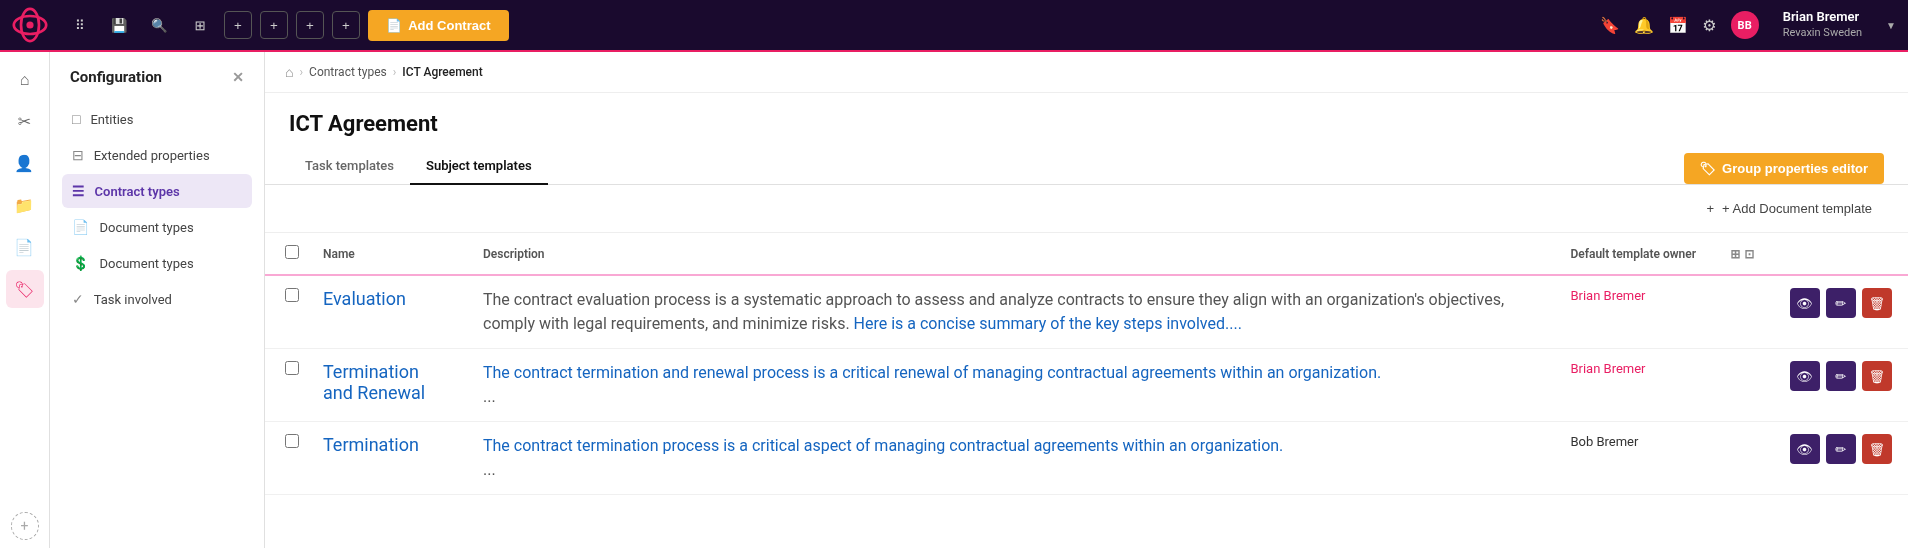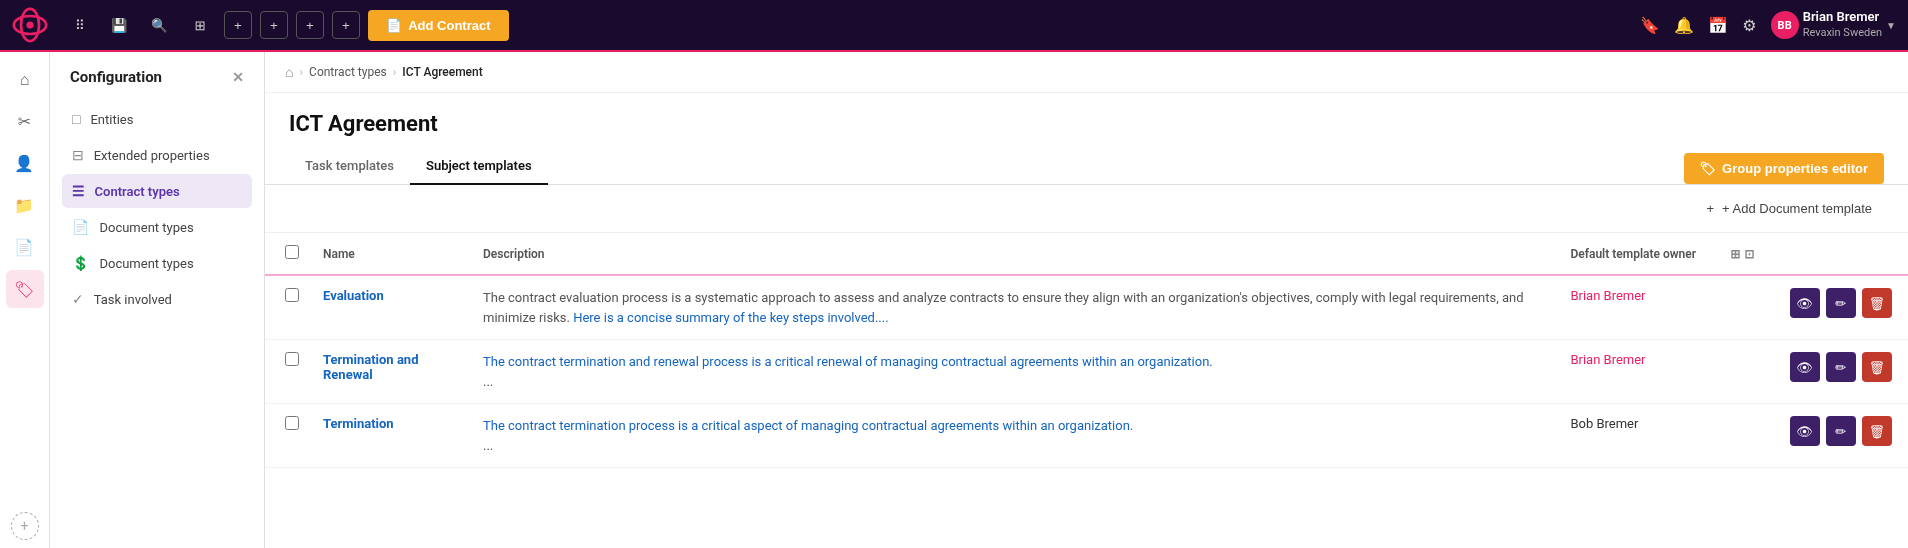--- a/index.html
+++ b/index.html
@@ -21,21 +21,21 @@
       width: 28px; height: 28px; border-radius: 4px; border: 1px solid #555; display: flex; align-items: center;
       justify-content: center; color: #ccc; cursor: pointer; background: transparent;
     }
     .add-contract-btn {
       background: #f5a623; color: white; border: none; padding: 8px 18px; border-radius: 4px;
       font-weight: 600; cursor: pointer; display: flex; align-items: center; gap: 6px; font-size: 13px;
     }
     .nav-spacer { flex: 1; }
     .nav-right { display: flex; align-items: center; gap: 14px; }
     .nav-right-icon { color: #ccc; cursor: pointer; font-size: 16px; }
-    .user-info { display: flex; align-items: center; gap: 4px; color: white; }
+    .user-info { display: flex; align-items: center; gap: 24px; color: white; }
     .user-avatar { width: 28px; height: 28px; border-radius: 50%; background: #e91e63; display: flex; align-items: center; justify-content: center; font-size: 11px; font-weight: bold; }
     .user-text { line-height: 1.3; }
     .user-name { font-size: 13px; font-weight: 600; }
     .user-company { font-size: 11px; color: #aaa; }
     .nav-chevron { color: #aaa; font-size: 10px; }
 
     
     .icon-sidebar {
       position: fixed; top: 52px; left: 0; width: 50px; bottom: 0;
       background: white; border-right: 1px solid #e0e0e0;
@@ -103,22 +103,22 @@
 
     
     .table-container { padding: 0; }
     table { width: 100%; border-collapse: collapse; }
     thead tr { border-bottom: 2px solid #f9a8d4; }
     thead th { padding: 10px 16px; text-align: left; font-size: 12px; font-weight: 600; color: #555; white-space: nowrap; }
     tbody tr { border-bottom: 1px solid #f0f0f0; }
     td { padding: 12px 16px; vertical-align: top; font-size: 13px; color: #333; }
     .td-check { width: 36px; padding: 12px 8px 12px 20px; }
     .td-name { width: 160px; }
-    .td-name a { color: #1565c0; text-decoration: none; font-size: 13px; font-weight: bold; }
-    .td-desc { color: #555; font-size: 13px; line-height: 1.5; margin-top: 20px; }
+    .td-name a { color: #1565c0; text-decoration: none; font-size: 18px; }
+    .td-desc { color: #555; font-size: 16px; line-height: 1.5; margin-top: 20px; }
     .td-desc .highlight { color: #1565c0; }
     .td-owner { width: 160px; white-space: nowrap; }
     .td-owner.highlight { color: #e91e63; }
     .td-actions { width: 120px; white-space: nowrap; }
     .action-btn {
       width: 30px; height: 30px; border-radius: 4px; border: none; cursor: pointer;
       display: inline-flex; align-items: center; justify-content: center; font-size: 13px; margin-left: 3px;
     }
     .action-btn.view { background: #3d2068; color: white; }
     .action-btn.edit { background: #3d2068; color: white; }

